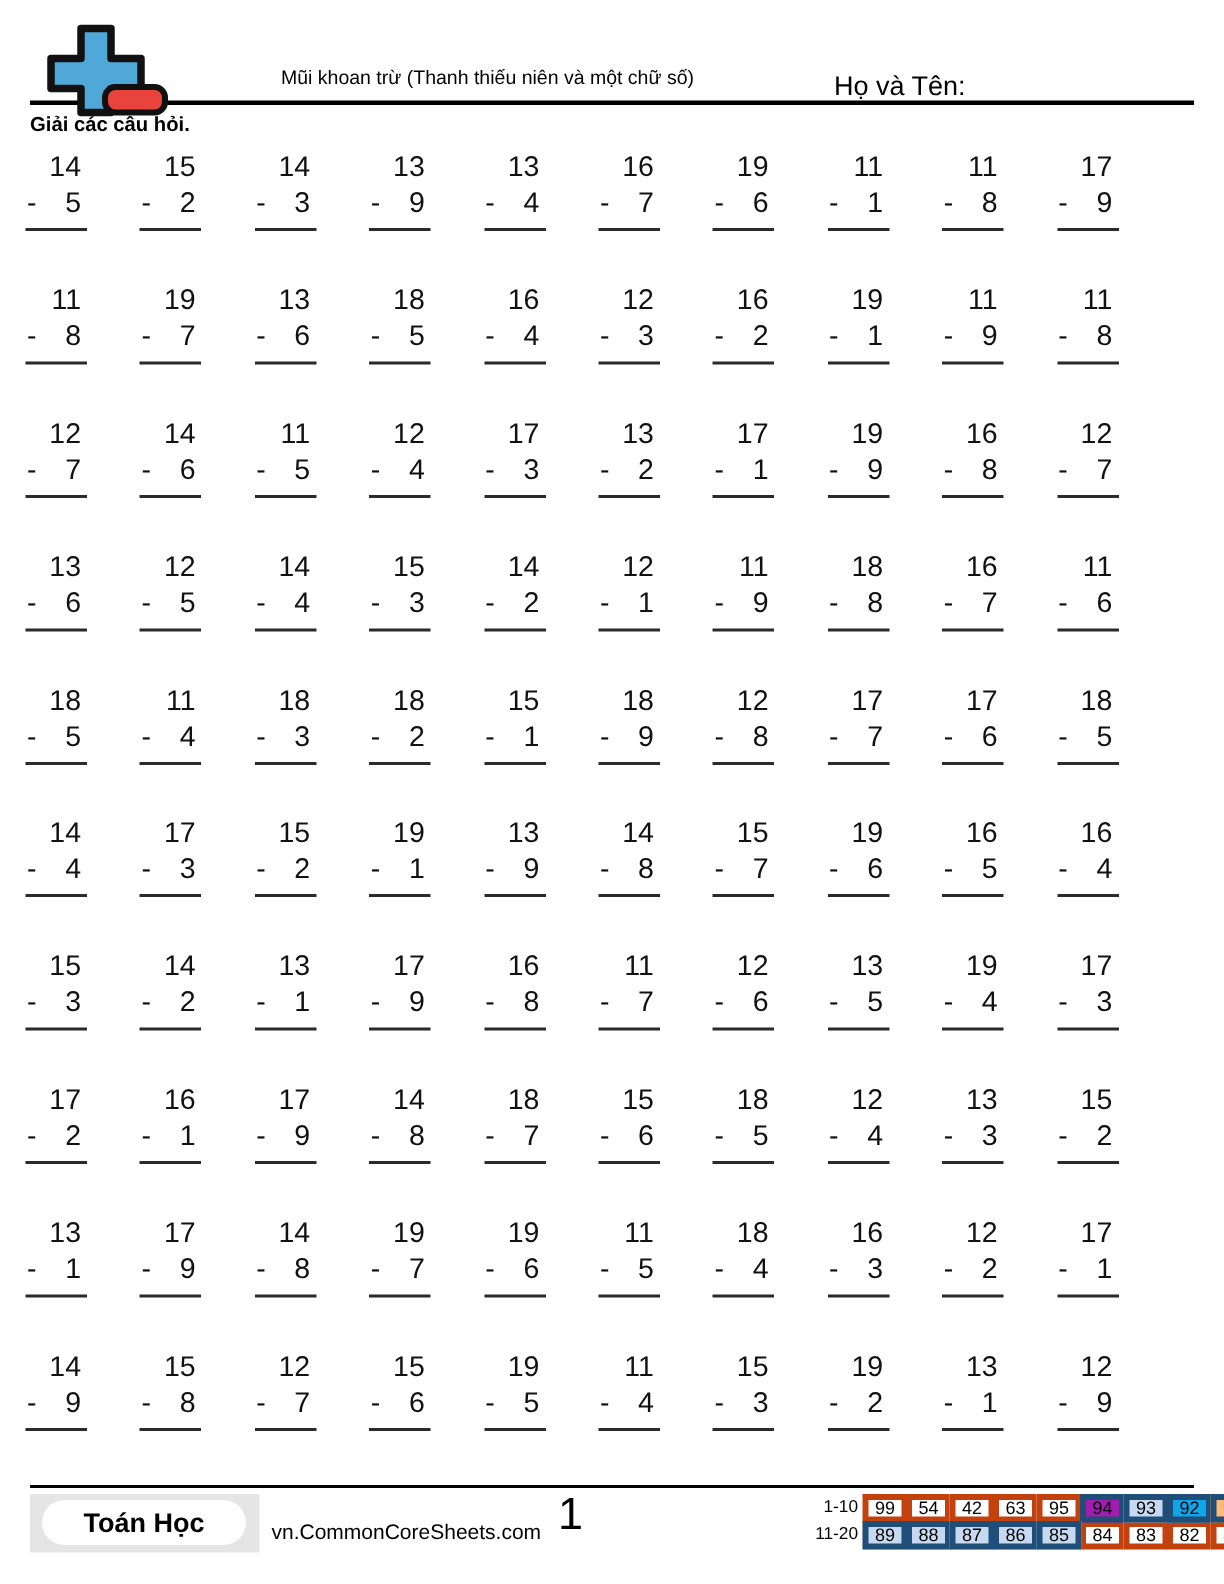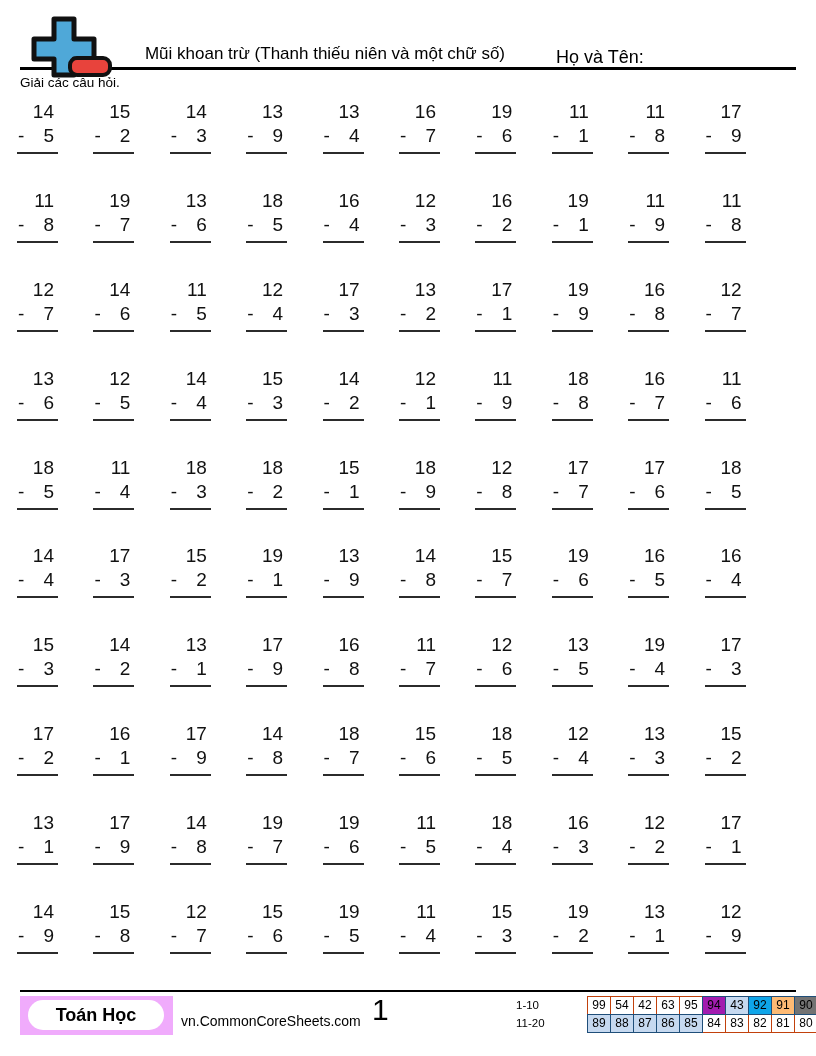--- a/index.html
+++ b/index.html
@@ -5,53 +5,53 @@
   html,body{margin:0;padding:0;}
   body{
     width:816px;height:1056px;background:#ffffff;position:relative;
     font-family:"Liberation Sans","DejaVu Sans",sans-serif;color:#000;
     overflow:hidden;
   }
   
   .logo{position:absolute;left:22px;top:16px;width:92px;height:62px;z-index:2;}
   .page-title{
     position:absolute;left:115px;top:44px;width:420px;text-align:center;
-    font-size:17px;white-space:nowrap;
+    font-size:13px;white-space:nowrap;
   }
   .name-label{position:absolute;left:556px;top:47px;font-size:18px;}
   .header-rule{position:absolute;left:20px;top:67px;width:776px;height:3px;background:#000;}
-  .instruction{position:absolute;left:20px;top:75px;font-size:13.5px;font-weight:normal;}
+  .instruction{position:absolute;left:20px;top:75px;font-size:13.5px;font-weight:bold;}
   
   .grid{
     position:absolute;left:17px;top:100px;width:780px;
     display:grid;grid-template-columns:repeat(10,76.4px);grid-auto-rows:88.9px;
   }
   .problem{width:41px;font-size:19px;line-height:24px;color:#111;}
   .minuend{text-align:right;padding-right:4px;}
   .subrow{
     display:flex;justify-content:space-between;
     padding:0 4px 4px 1px;border-bottom:2px solid #2b2b2b;
   }
   
   .footer-rule{position:absolute;left:20px;top:990px;width:776px;height:2px;background:#000;}
-  .brand-box{position:absolute;left:20px;top:996px;width:153px;height:39px;background:#f0abfc;}
+  .brand-box{position:absolute;left:20px;top:996px;width:153px;height:39px;background:#e5e5e5;}
   .brand-pill{
     position:absolute;left:8px;top:4px;right:9px;bottom:5px;background:#fff;
     border-radius:16px;display:flex;align-items:center;justify-content:center;
     font-weight:bold;font-size:18px;
   }
   .website{position:absolute;left:181px;top:1013px;font-size:14px;}
   .page-number{position:absolute;left:372px;top:993px;font-size:30px;}
   
   .score{position:absolute;left:516px;top:996px;font-size:12px;}
   .score-row{display:flex;height:19px;}
   .score-row + .score-row{margin-top:-1px;}
-  .score-label{width:56px;padding-right:16px;line-height:19px;font-size:11.5px;}
+  .score-label{width:56px;text-align:right;padding-right:4px;line-height:19px;font-size:11.5px;}
   .cell{
-    width:22px;border:1px solid #c2410c;margin-left:-1px;background:#fff;
+    width:22px;border:4px solid #c2410c;margin-left:-1px;background:#fff;
     display:flex;align-items:center;justify-content:center;line-height:17px;text-align:right;
   }
   .cell:first-of-type{margin-left:0;}
   .cell.hl{position:relative;z-index:1;}
 </style>
 </head>
 <body>
 
 <div class="logo">
   <svg width="92" height="62" viewBox="0 0 92 62">
@@ -775,21 +775,21 @@
 <div class="page-number">1</div>
 <div class="score">
     <div class="score-row">
       <div class="score-label">1-10</div>
       <div class="cell">99</div>
       <div class="cell">54</div>
       <div class="cell">42</div>
       <div class="cell">63</div>
       <div class="cell">95</div>
       <div class="cell hl" style="background: #a21caf; border-color: rgb(31, 78, 121);">94</div>
-      <div class="cell hl" style="background: rgb(198, 217, 240); border-color: rgb(31, 78, 121);">43</div>
+      <div class="cell hl" style="background: rgb(198, 217, 240); border-color: rgb(31, 78, 121);">93</div>
       <div class="cell hl" style="background: #0ea5e9; border-color: rgb(31, 78, 121);">92</div>
       <div class="cell hl" style="background: #fdba74; border-color: rgb(31, 78, 121);">91</div>
       <div class="cell hl" style="background: #737373; border-color: rgb(31, 78, 121);">90</div>
     </div>
     <div class="score-row">
       <div class="score-label">11-20</div>
       <div class="cell hl" style="background: rgb(198, 217, 240); border-color: rgb(31, 78, 121);">89</div>
       <div class="cell hl" style="background: rgb(198, 217, 240); border-color: rgb(31, 78, 121);">88</div>
       <div class="cell hl" style="background: rgb(198, 217, 240); border-color: rgb(31, 78, 121);">87</div>
       <div class="cell hl" style="background: rgb(198, 217, 240); border-color: rgb(31, 78, 121);">86</div>

